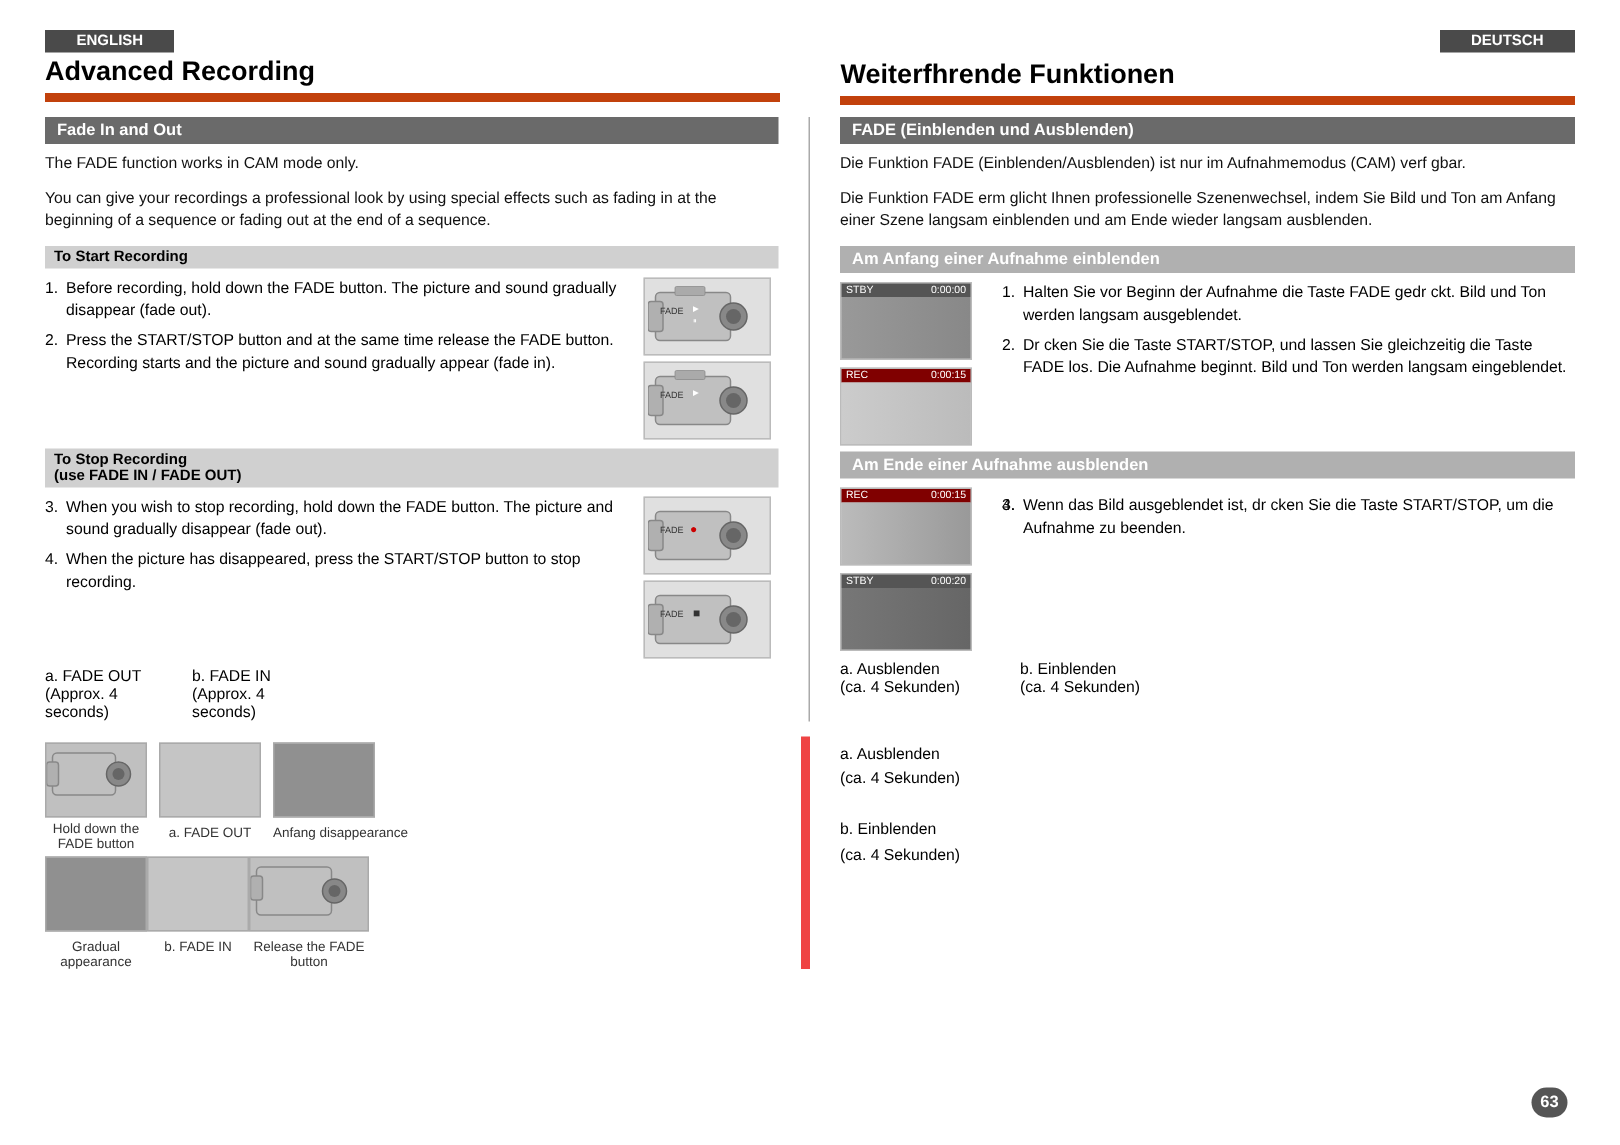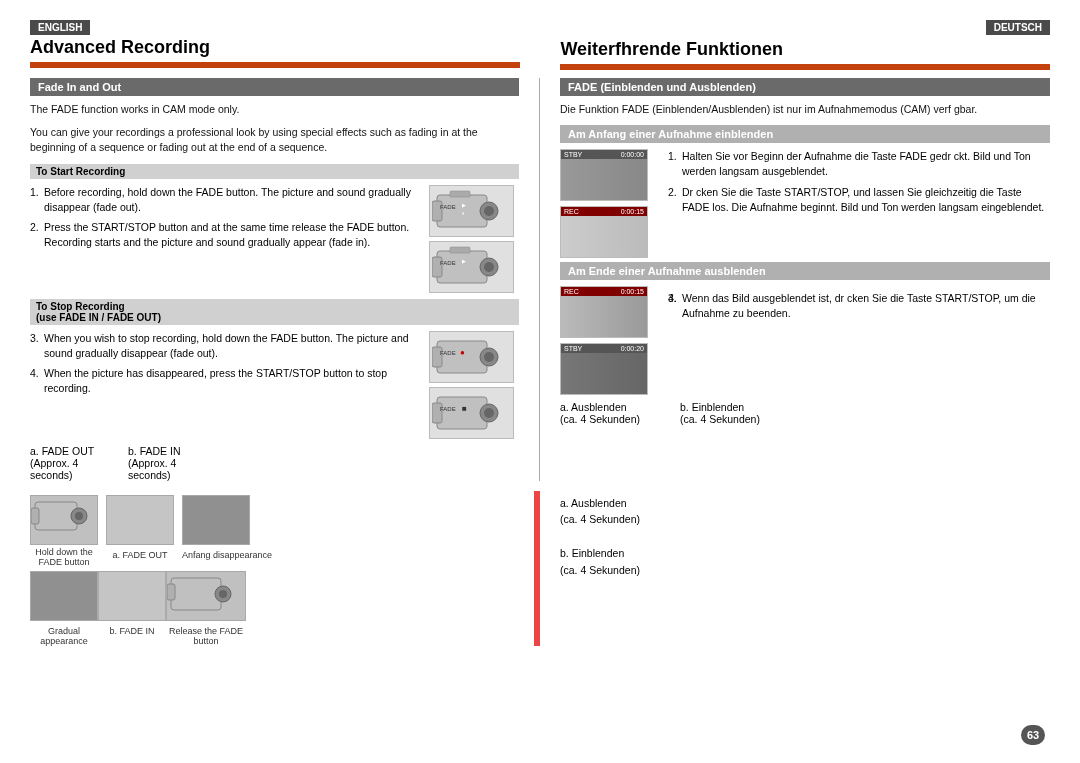--- a/index.html
+++ b/index.html
@@ -24,21 +24,21 @@
       justify-content: space-between;
       align-items: flex-start;
       margin-bottom: 2px;
     }
     .lang-badge {
       display: inline-block;
       background: #4a4a4a;
       color: #fff;
       font-size: 10px;
       font-weight: bold;
-      padding: 2px 8px;
+      padding: 2px 21px;
       margin-bottom: 2px;
     }
     .lang-badge.deutsch {
       background: #4a4a4a;
     }
     .section-title {
       font-size: 18px;
       font-weight: bold;
       color: #000;
       border-bottom: 6px solid #c2410c;
@@ -343,20 +343,21 @@
         </div>
       </div>
 
     </div>
 
     <div class="right-col">
 
       <div class="subsection-bar">FADE (Einblenden und Ausblenden)</div>
 
       <p class="intro-text">Die Funktion FADE (Einblenden/Ausblenden) ist nur im Aufnahmemodus (CAM) verf gbar.</p>
+      <p class="intro-text">Die Funktion FADE erm glicht Ihnen professionelle Szenenwechsel, indem Sie Bild und Ton am Anfang einer Szene langsam einblenden und am Ende wieder langsam ausblenden.</p>
 
       <div class="steps-section">
         <div class="subsection-bar light">Am Anfang einer Aufnahme einblenden</div>
         <div class="right-content-row">
           <div class="right-images-col">
 
             <div class="screen-box">
               <div class="screen-top-bar">
                 <span>STBY</span>
                 <span>0:00:00</span>

